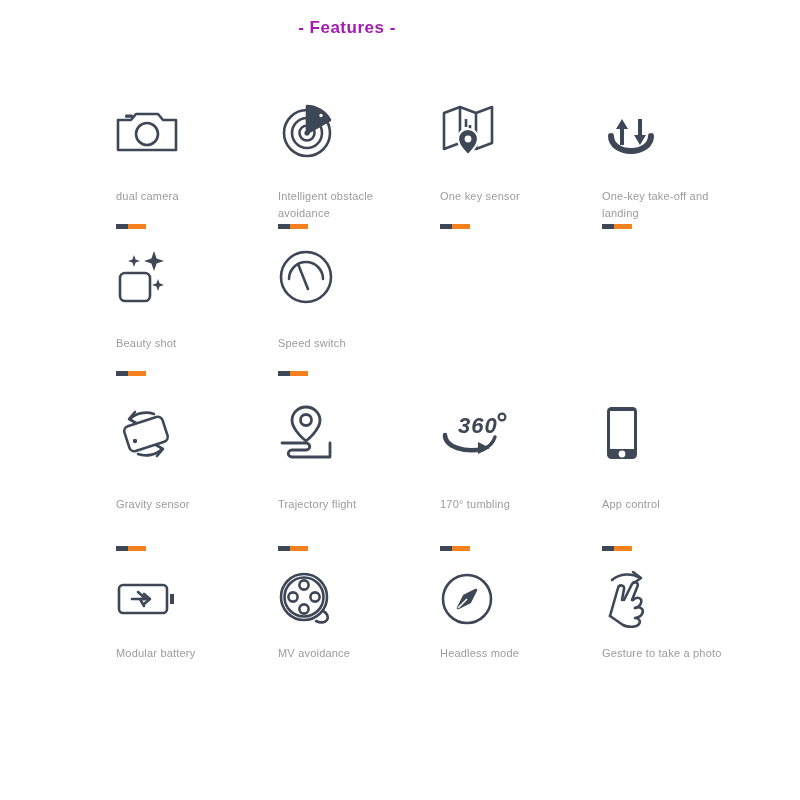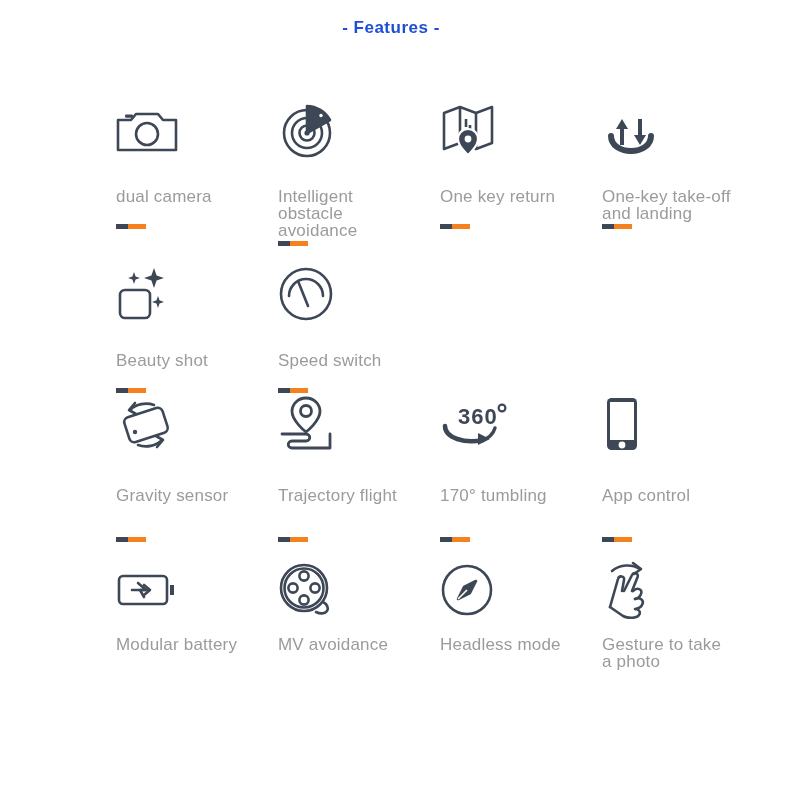--- a/index.html
+++ b/index.html
@@ -9,22 +9,21 @@
     font-family:"Liberation Sans","DejaVu Sans",sans-serif;
     overflow:hidden;
     position:relative;
   }
   #page-title{
     position:absolute;top:18px;left:0;width:694px;
     text-align:center;
     font-size:17px;
     font-weight:bold;
     letter-spacing:0.5px;
-    color:#1d4ed8;
-    padding-left:44px;
+    color:#a21caf;
   }
   #features-grid{
     position:absolute;
     top:100px;left:96px;
     width:690px;
   }
   .feature-row{
     display:flex;
     flex-direction:row;
   }
@@ -33,45 +32,46 @@
     box-sizing:border-box;
     padding-right:10px;
   }
   .feature-icon{
     height:60px;
     display:flex;
     align-items:center;
     justify-content:flex-start;
     padding-left:20px;
     box-sizing:border-box;
+    font-style:italic;
   }
   .feature-icon svg{display:block;}
   .feature-label{
     margin-top:28px;
     padding-left:20px;
-    font-size:17px;
+    font-size:11px;
     line-height:17px;
     color:#9b9b9b;
     letter-spacing:0.2px;
     min-height:34px;
     box-sizing:border-box;
   }
   .feature-divider{
     margin-left:20px;
     margin-top:2px;
     width:30px;height:5px;
     display:flex;
   }
   .feature-divider .seg-dark{width:12px;background:#3e4756;}
   .feature-divider .seg-accent{flex:1;background:#f5801e;}
   .feature-divider.hidden{visibility:hidden;}
 
   
   .row-1{margin-bottom:18px;}
-  .row-2{margin-bottom:2px;}
+  .row-2{margin-bottom:28px;}
   .row-3{margin-bottom:18px;}
   .row-3 .feature-label{margin-top:32px;}
   .row-3 .feature-divider{margin-top:16px;}
   .row-4 .feature-label{margin-top:16px;}
 </style>
 </head>
 <body>
 
 <div id="page-title">- Features -</div>
 
@@ -115,21 +115,21 @@
     <div class="feature-cell">
       <div class="feature-icon">
         <svg width="56" height="54" viewBox="0 0 56 54" fill="none" stroke="#3e4756" stroke-width="2.6" stroke-linejoin="round">
           <path d="M4 10 L20 4 L36 10 L52 4 V40 L36 46 L20 40 L4 46 Z"></path>
           <path d="M20 4 V40 M36 10 V46"></path>
           <path d="M26 16 v8 M30 22 v9"></path>
           <path d="M28 26 c-6 0 -10 4.4 -10 10 0 7.5 10 16 10 16 s10 -8.5 10 -16 c0 -5.6 -4 -10 -10 -10 z" fill="#3e4756" stroke="#ffffff" stroke-width="2.2"></path>
           <circle cx="28" cy="36" r="3.4" fill="#ffffff" stroke="none"></circle>
         </svg>
       </div>
-      <div class="feature-label">One key return</div>
+      <div class="feature-label">One key sensor</div>
       <div class="feature-divider">
         <span class="seg-dark"></span>
         <span class="seg-accent"></span>
       </div>
     </div>
 
     <div class="feature-cell">
       <div class="feature-icon">
         <svg width="58" height="54" viewBox="0 0 58 54" fill="none">
           <g fill="#3e4756">

